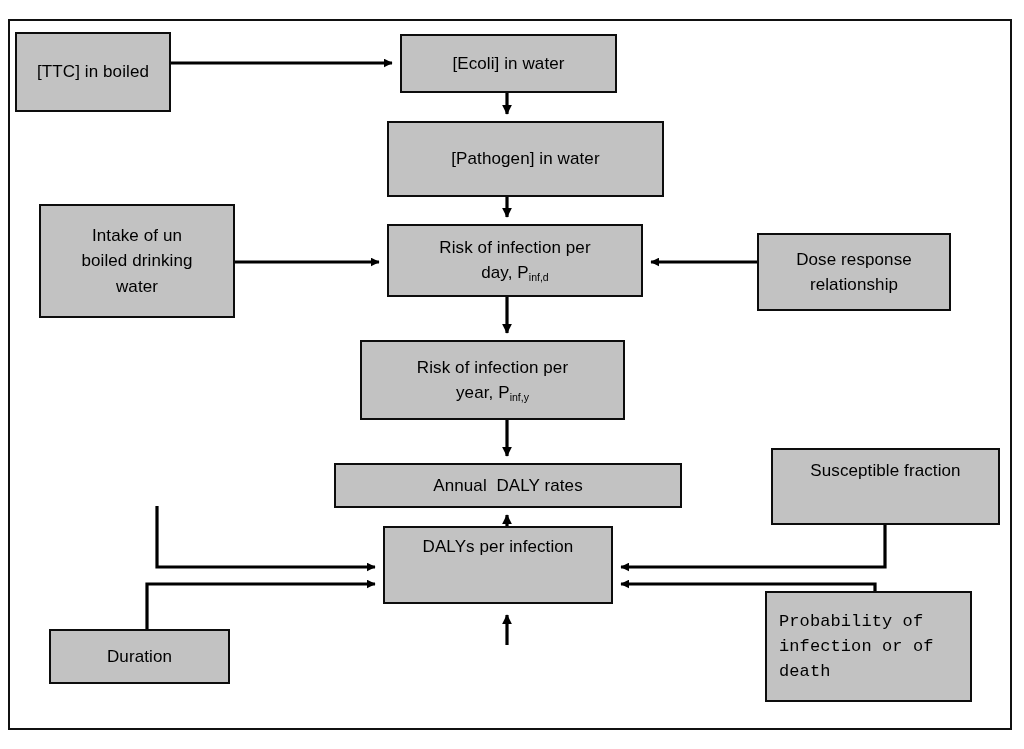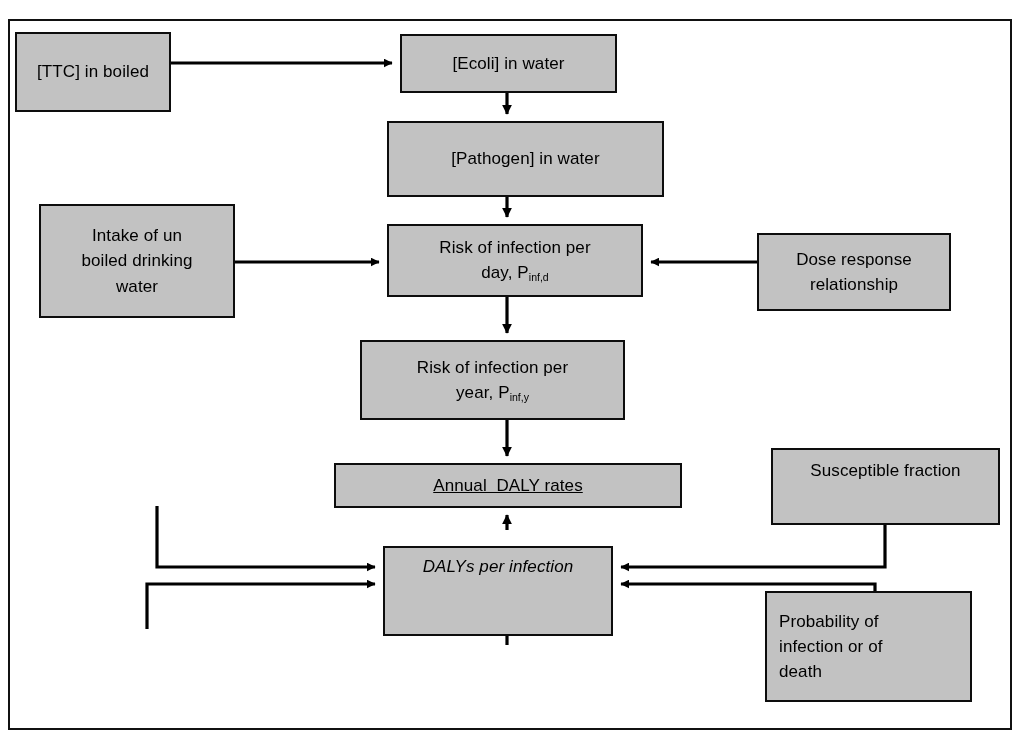--- a/index.html
+++ b/index.html
@@ -138,34 +138,37 @@
   <div class="node" style="left:757px; top:222px; width:194px; height:78px;margin-top:11px;">
     <span class="txt">Dose response
 relationship</span>
   </div>
 
   <div class="node" style="left:360px; top:340px; width:265px; height:80px;">
     <span class="txt"><span>Risk of infection per
 year, P</span><sub>inf,y</sub></span>
   </div>
 
-  <div class="node" style="left:334px; top:463px; width:348px; height:45px;text-decoration:underline;">
+  <div class="node" style="left:334px; top:463px; width:348px; height:45px;">
     <span class="txt">Annual  DALY rates</span>
   </div>
 
 
   <div class="node" style="left:771px; top:448px; width:229px; height:77px;">
     <span class="txt" style="align-self:flex-start; margin-top:6px;">Susceptible fraction</span>
   </div>
 
-  <div class="node" style="left:383px; top:546px; width:230px; height:90px;font-style:italic;">
+  <div class="node" style="left:383px; top:526px; width:230px; height:78px;">
     <span class="txt" style="align-self:flex-start; margin-top:4px;">DALYs per infection</span>
   </div>
 
+  <div class="node" style="left:49px; top:629px; width:181px; height:55px;">
+    <span class="txt">Duration</span>
+  </div>
 
 
-  <div class="node" style="left:765px; top:591px; width:207px; height:111px; justify-content:flex-start;">
+  <div class="node" style="left:765px; top:591px; width:207px; height:111px; justify-content:flex-start;font-family:Liberation Mono, monospace;">
     <span class="txt" style="text-align:left; padding-left:6px;">Probability of
 infection or of
 death</span>
   </div>
 
 </div>
 
 </body></html>

